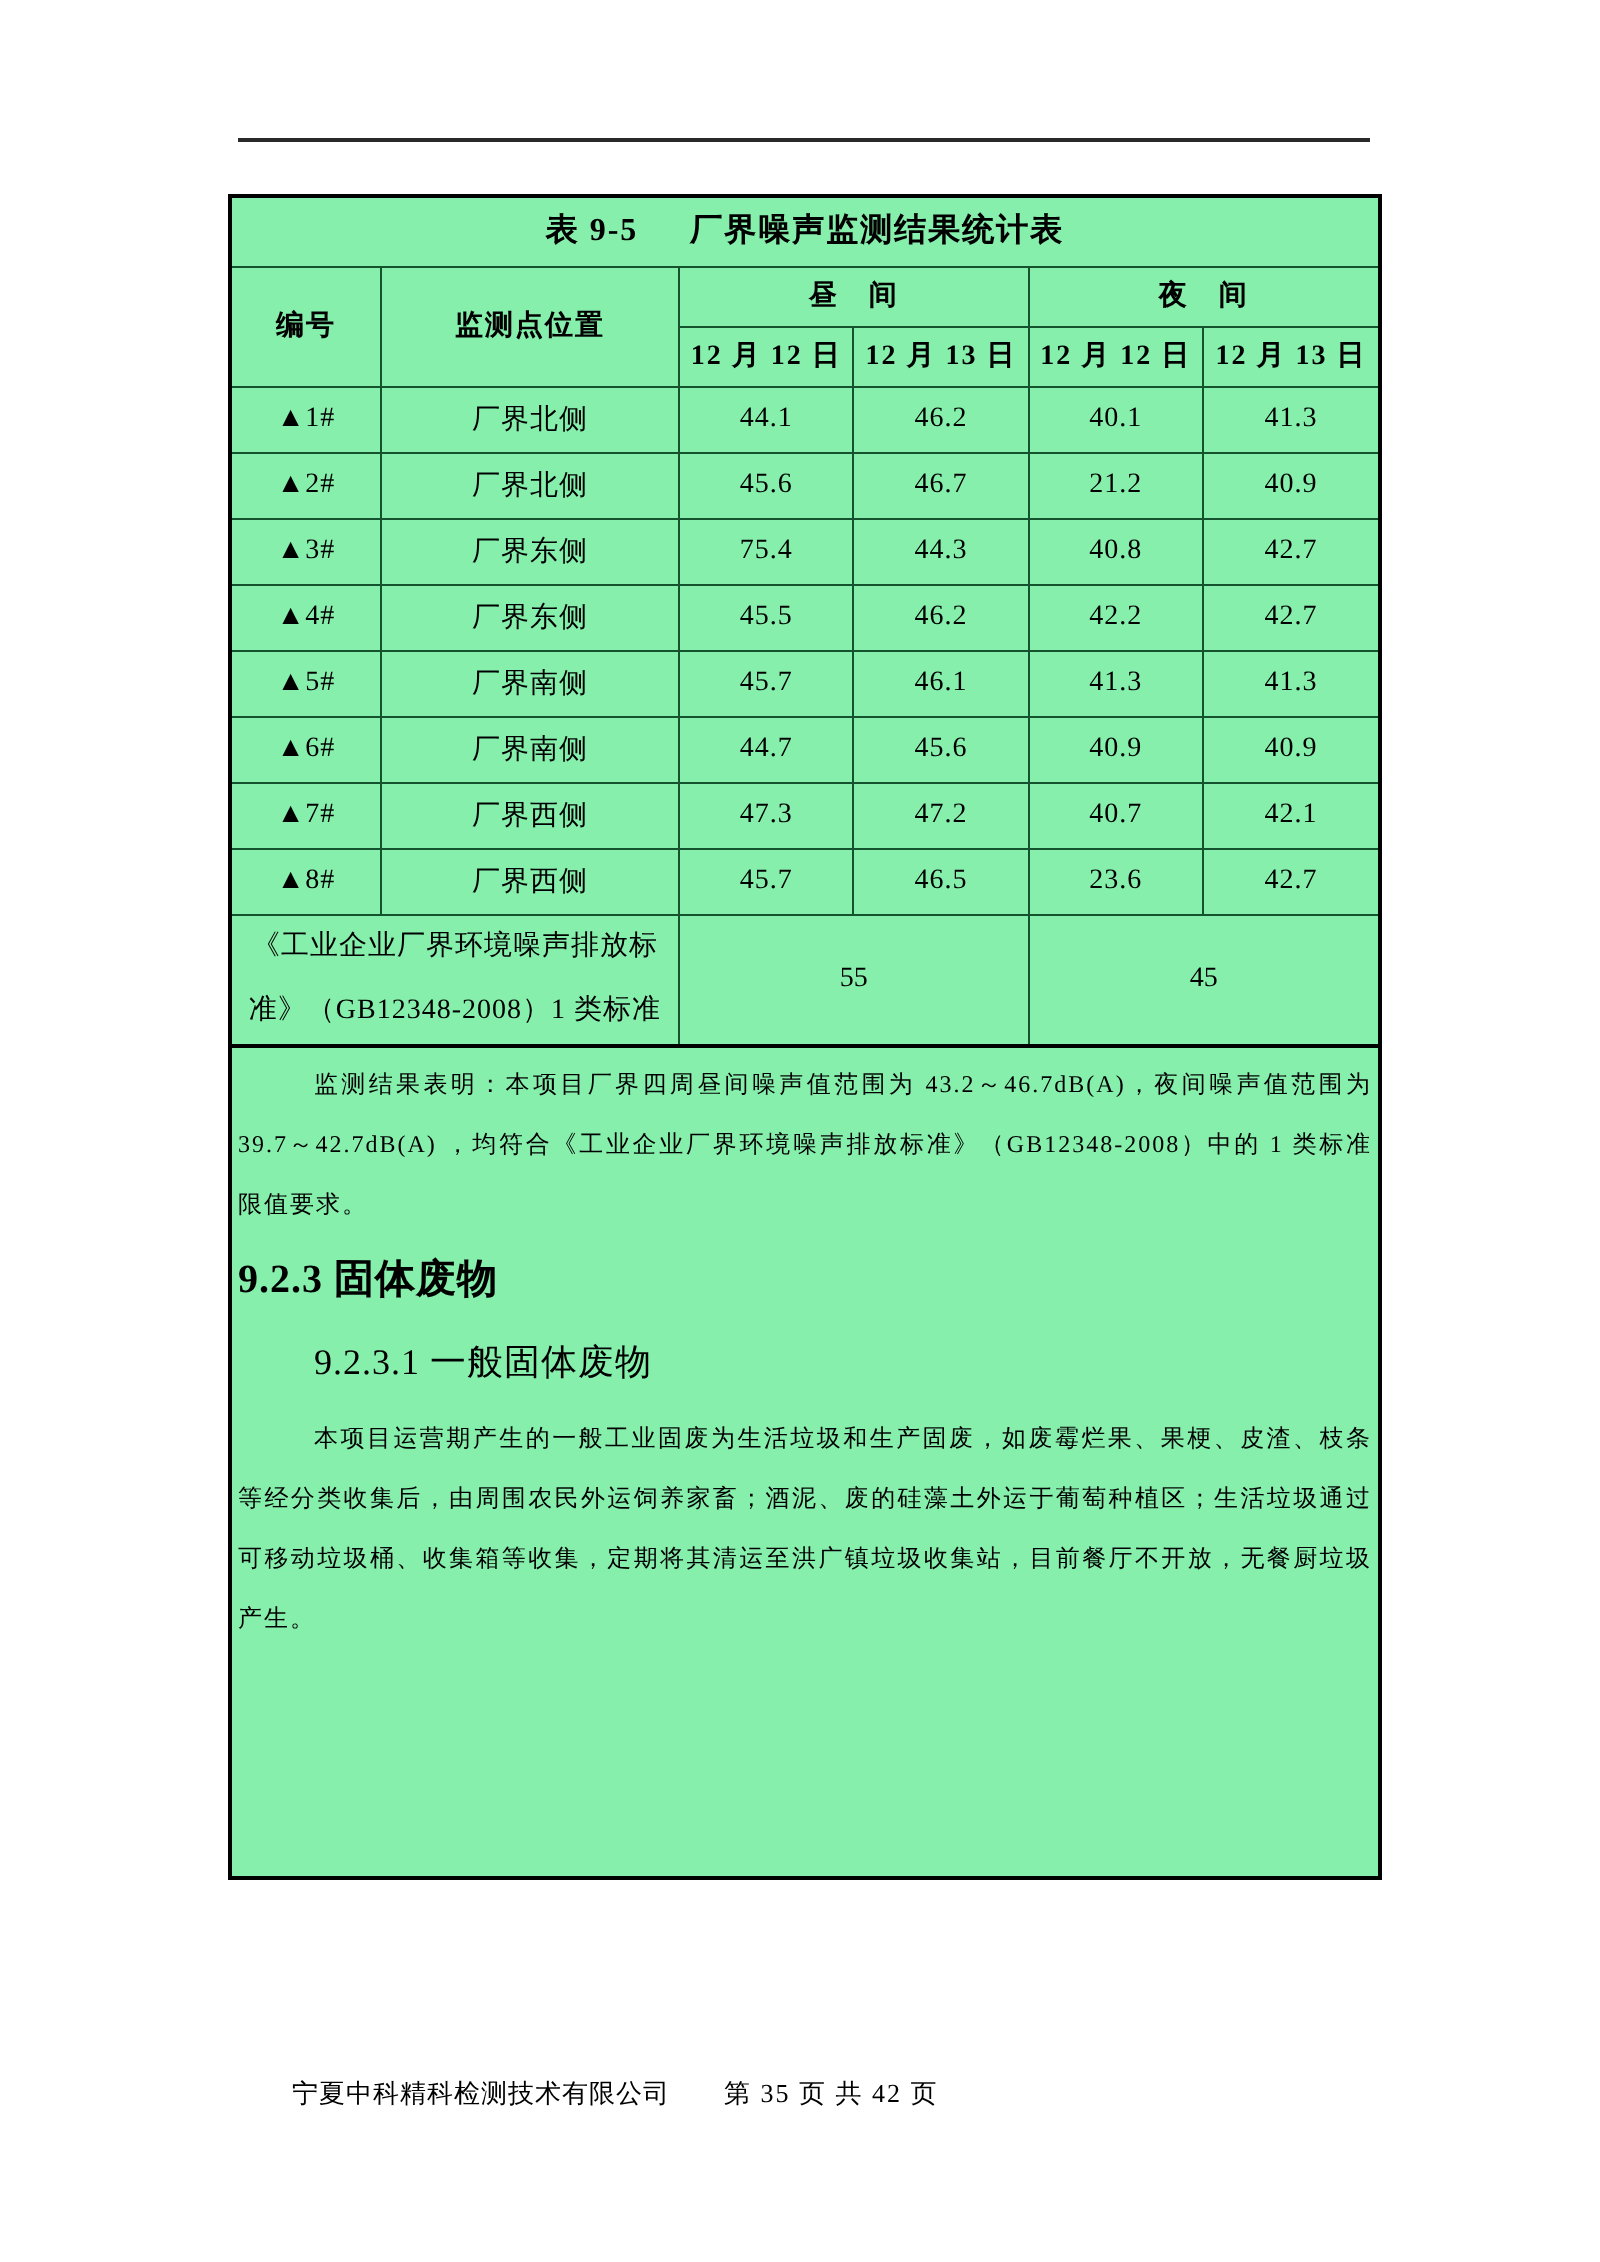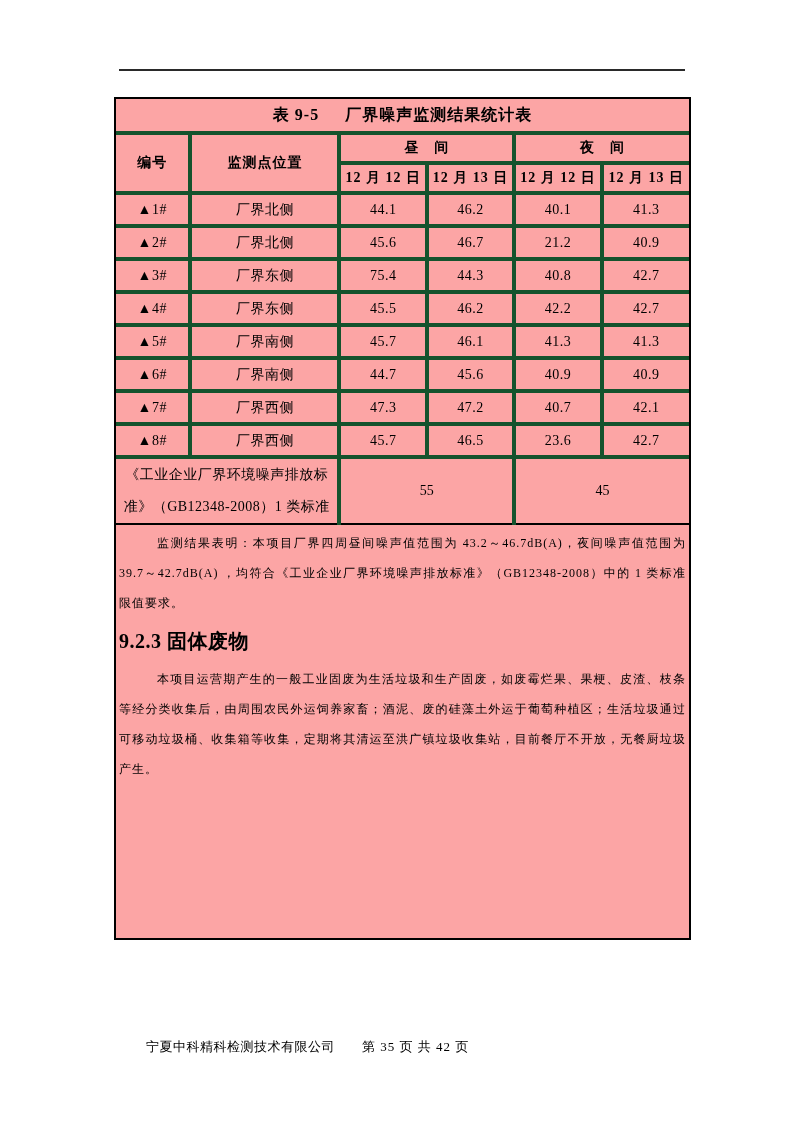--- a/index.html
+++ b/index.html
@@ -21,29 +21,29 @@
     height: 2px;
     background: #2a2a2a;
   }
   .frame {
     position: absolute;
     left: 114px;
     top: 97px;
     width: 577px;
     height: 843px;
     border: 2px solid #000000;
-    background: #fca5a5;
+    background: #86efac;
   }
   table.noise-table {
     width: 100%;
     border-collapse: collapse;
     table-layout: fixed;
   }
   table.noise-table td {
-    border: 4px solid #14532d;
+    border: 1px solid #14532d;
     text-align: center;
     vertical-align: middle;
     font-size: 14px;
     padding: 0;
   }
   
   table.noise-table tr td:first-child { border-left: none; }
   table.noise-table tr td:last-child { border-right: none; }
   table.noise-table tr.title-row td { border-top: none; }
   table.noise-table tr.std-row td { border-bottom: 2px solid #000; border-radius: 19px; }
@@ -203,20 +203,21 @@
           <td colspan="2" class="std-label">《工业企业厂界环境噪声排放标准》（GB12348-2008）1 类标准</td>
           <td colspan="2">55</td>
           <td colspan="2">45</td>
         </tr>
       </tbody>
     </table>
 
     <div class="body-text">
       <p class="para result">监测结果表明：本项目厂界四周昼间噪声值范围为 43.2～46.7dB(A)，夜间噪声值范围为 39.7～42.7dB(A) ，均符合《工业企业厂界环境噪声排放标准》（GB12348-2008）中的 1 类标准限值要求。</p>
       <div class="sec-heading">9.2.3 固体废物</div>
+      <div class="subsec-heading">9.2.3.1 一般固体废物</div>
       <p class="para solid">本项目运营期产生的一般工业固废为生活垃圾和生产固废，如废霉烂果、果梗、皮渣、枝条等经分类收集后，由周围农民外运饲养家畜；酒泥、废的硅藻土外运于葡萄种植区；生活垃圾通过可移动垃圾桶、收集箱等收集，定期将其清运至洪广镇垃圾收集站，目前餐厅不开放，无餐厨垃圾产生。</p>
     </div>
 
   </div>
 
   <div class="footer">
     <span class="footer-company">宁夏中科精科检测技术有限公司</span>
     <span class="footer-page">第 35 页 共 42 页</span>
   </div>
 

